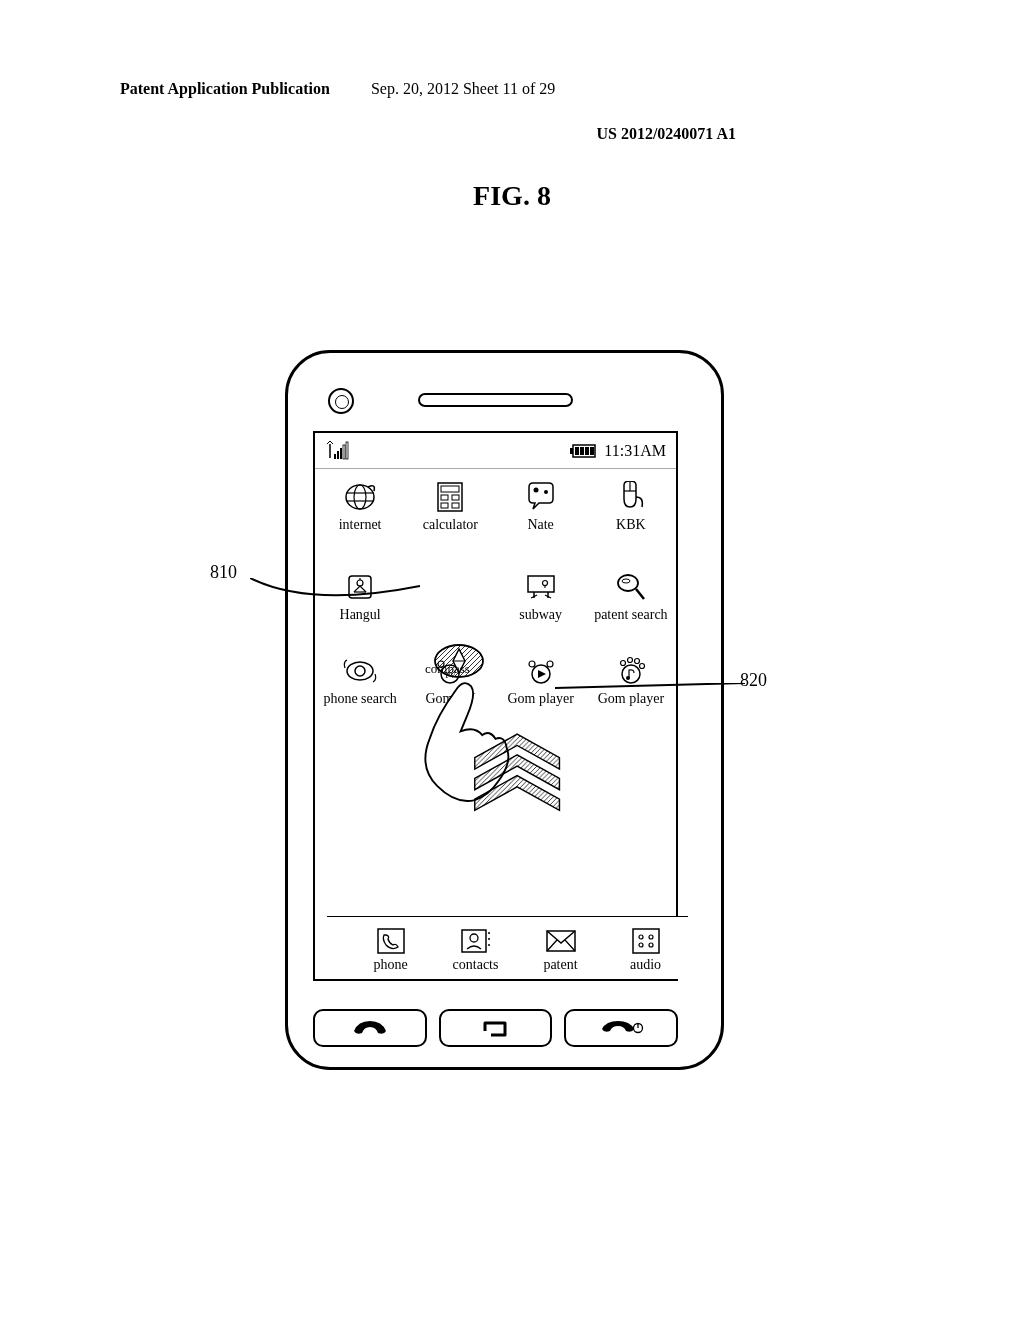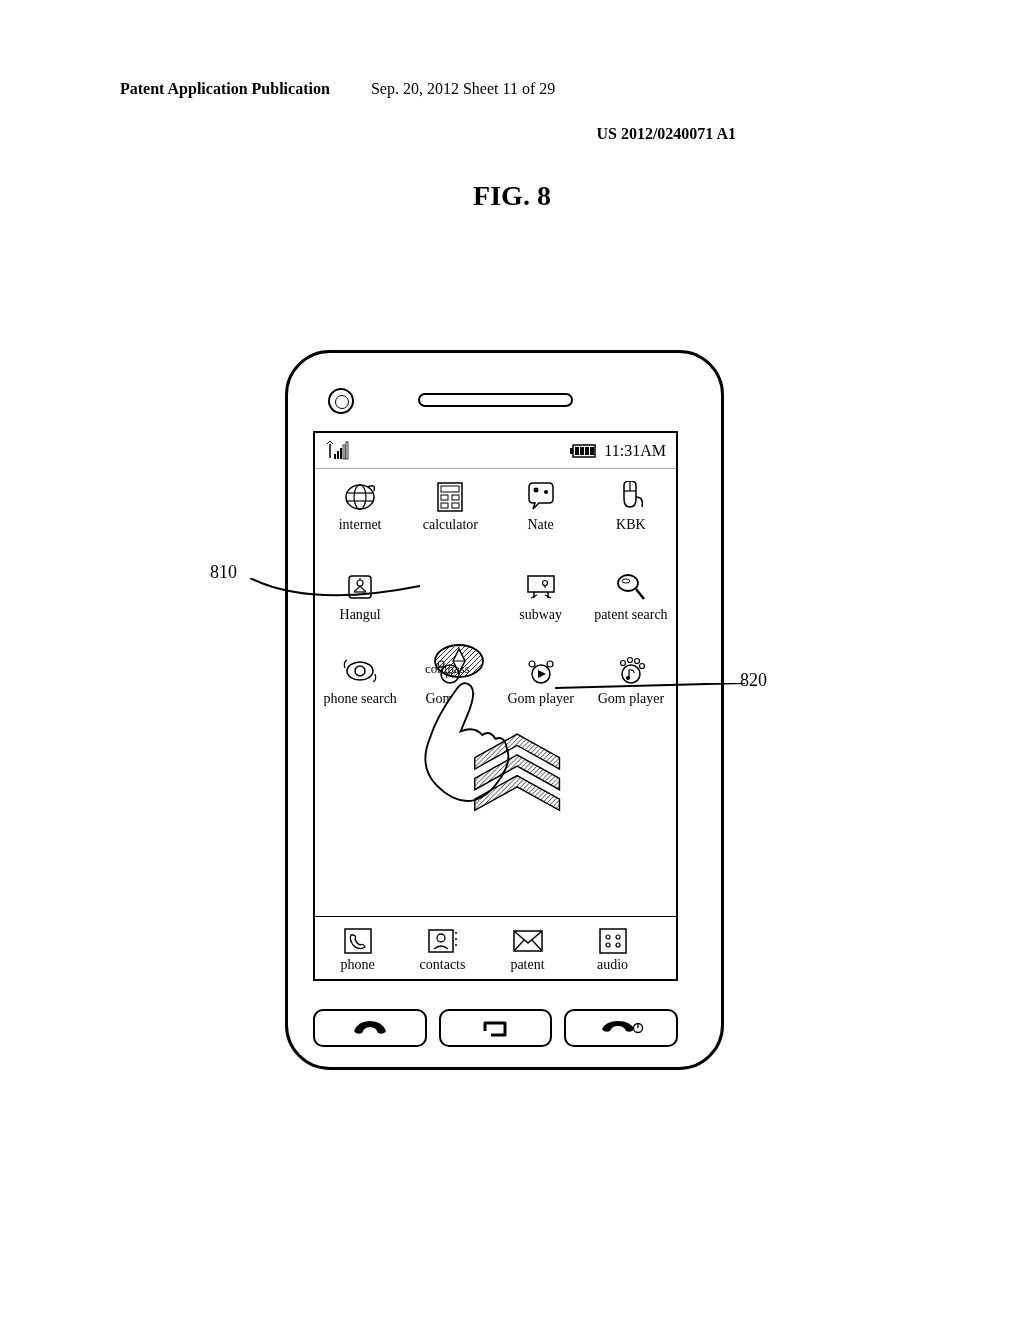--- a/index.html
+++ b/index.html
@@ -111,25 +111,25 @@
     display: flex;
     align-items: center;
     justify-content: center;
   }
   .app .label {
     margin-top: 2px;
   }
   .bottom-row {
     position: absolute;
     bottom: 0;
-    left: 0;
+    left: 12px;
     width: 100%;
     border-top: 1px solid #000;
     display: flex;
-    justify-content: flex-start;
+    justify-content: flex-end;
     padding: 8px 0 6px 0;
     background: #fff;
   }
   .bottom-app {
     width: 85px;
     display: flex;
     flex-direction: column;
     align-items: center;
     font-size: 14px;
   }

